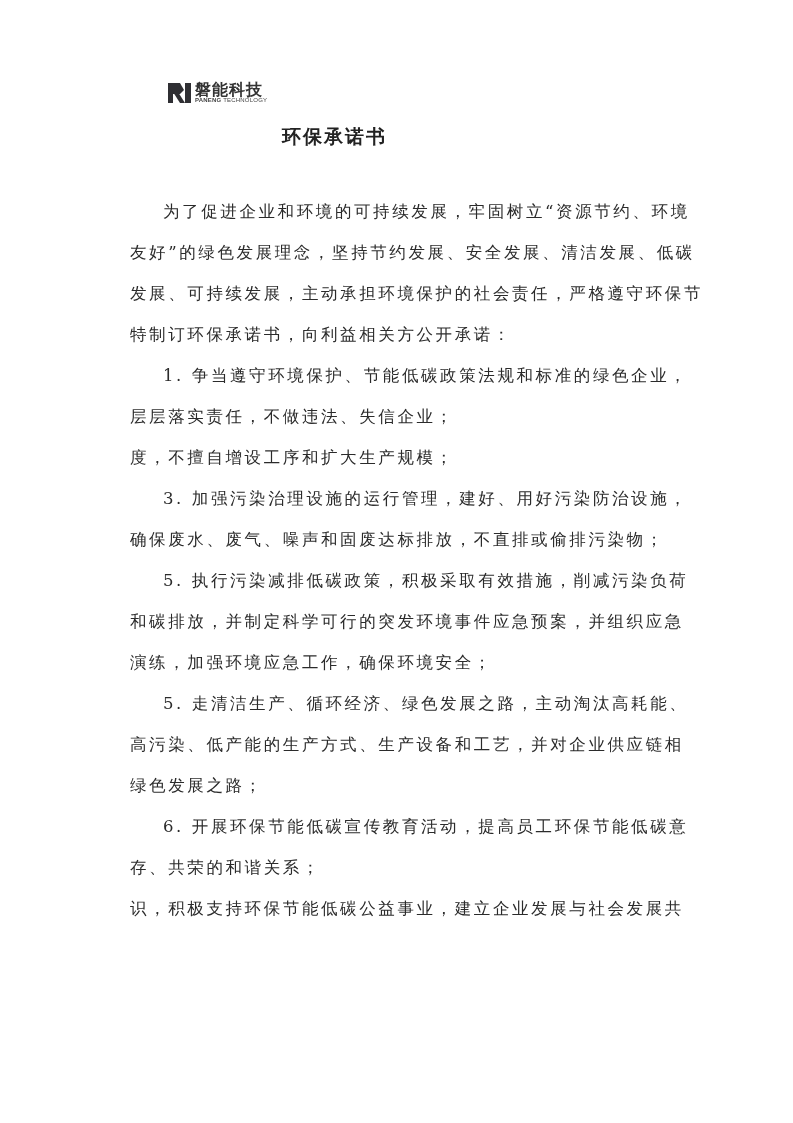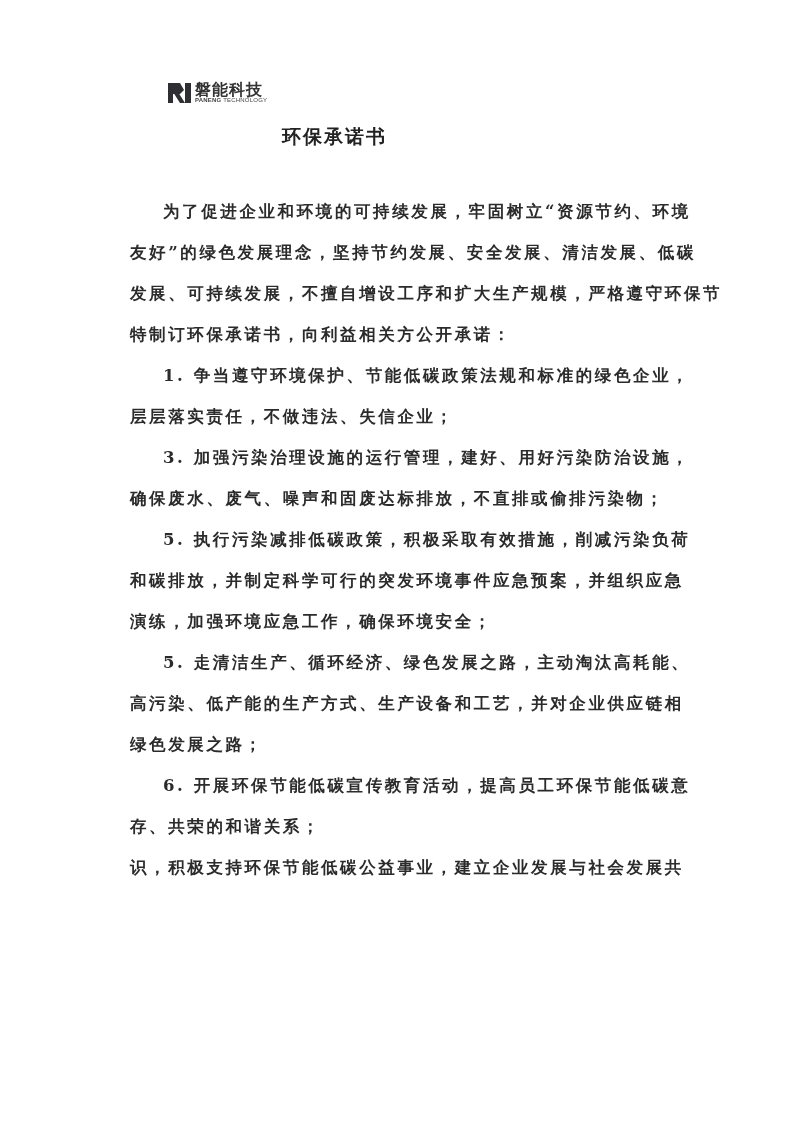--- a/index.html
+++ b/index.html
@@ -4,21 +4,21 @@
 <style>
   html, body { margin: 0; padding: 0; background: #ffffff; }
   body { width: 793px; height: 1123px; position: relative; overflow: hidden; font-family: "DejaVu Serif", "Liberation Serif", serif; color: #2a2a2a; }
   .logo { position: absolute; left: 124px; top: 81px; display: flex; align-items: center; padding-left: 44px; }
   .logo-mark { width: 24px; height: 22px; position: relative; margin-right: 3px; }
   .logo-text { display: flex; flex-direction: column; }
   .logo-cn { font-family: "DejaVu Sans", "Liberation Sans", sans-serif; font-weight: bold; font-size: 16px; color: #333; letter-spacing: 1px; line-height: 17px; }
   .logo-en { font-family: "Liberation Sans", "DejaVu Sans", sans-serif; font-size: 6px; color: #444; letter-spacing: 0.2px; line-height: 7px; margin-top: -1px; }
   .logo-en b { font-weight: bold; }
   .title { position: absolute; left: 0; width: 669px; top: 124px; text-align: center; font-family: "DejaVu Sans", "Liberation Sans", sans-serif; font-weight: bold; font-size: 19px; letter-spacing: 2px; color: #222; }
-  .body { position: absolute; left: 130px; top: 198px; width: 540px; font-weight: bold; }
+  .body { position: absolute; left: 130px; top: 198px; width: 540px; }
   .line { height: 41px; line-height: 28px; font-size: 16.5px; white-space: nowrap; letter-spacing: 2.6px; color: #2b2b2b; }
   .indent { padding-left: 33px; }
 </style>
 </head>
 <body>
 
 <div class="logo">
   <div class="logo-mark">
     <svg width="24" height="22" viewBox="0 0 24 22">
       <rect x="0" y="1" width="5" height="20" fill="#2f2f33"></rect>
@@ -31,24 +31,25 @@
     <span class="logo-cn">磐能科技</span>
     <span class="logo-en"><b>PANENG</b><span> TECHNOLOGY</span></span>
   </div>
 </div>
 
 <div class="title">环保承诺书</div>
 
 <div class="body" id="body">
     <div class="line indent">为了促进企业和环境的可持续发展，牢固树立“资源节约、环境</div>
     <div class="line">友好”的绿色发展理念，坚持节约发展、安全发展、清洁发展、低碳</div>
-    <div class="line">发展、可持续发展，不擅自增设工序和扩大生产规模，严格遵守环保节</div>
+    <div class="line">发展、可持续发展，主动承担环境保护的社会责任，严格遵守环保节</div>
     <div class="line">特制订环保承诺书，向利益相关方公开承诺：</div>
     <div class="line indent">1. 争当遵守环境保护、节能低碳政策法规和标准的绿色企业，</div>
     <div class="line">层层落实责任，不做违法、失信企业；</div>
+    <div class="line">度，不擅自增设工序和扩大生产规模；</div>
     <div class="line indent">3. 加强污染治理设施的运行管理，建好、用好污染防治设施，</div>
     <div class="line">确保废水、废气、噪声和固废达标排放，不直排或偷排污染物；</div>
     <div class="line indent">5. 执行污染减排低碳政策，积极采取有效措施，削减污染负荷</div>
     <div class="line">和碳排放，并制定科学可行的突发环境事件应急预案，并组织应急</div>
     <div class="line">演练，加强环境应急工作，确保环境安全；</div>
     <div class="line indent">5. 走清洁生产、循环经济、绿色发展之路，主动淘汰高耗能、</div>
     <div class="line">高污染、低产能的生产方式、生产设备和工艺，并对企业供应链相</div>
     <div class="line">绿色发展之路；</div>
     <div class="line indent">6. 开展环保节能低碳宣传教育活动，提高员工环保节能低碳意</div>
     <div class="line">存、共荣的和谐关系；</div>

